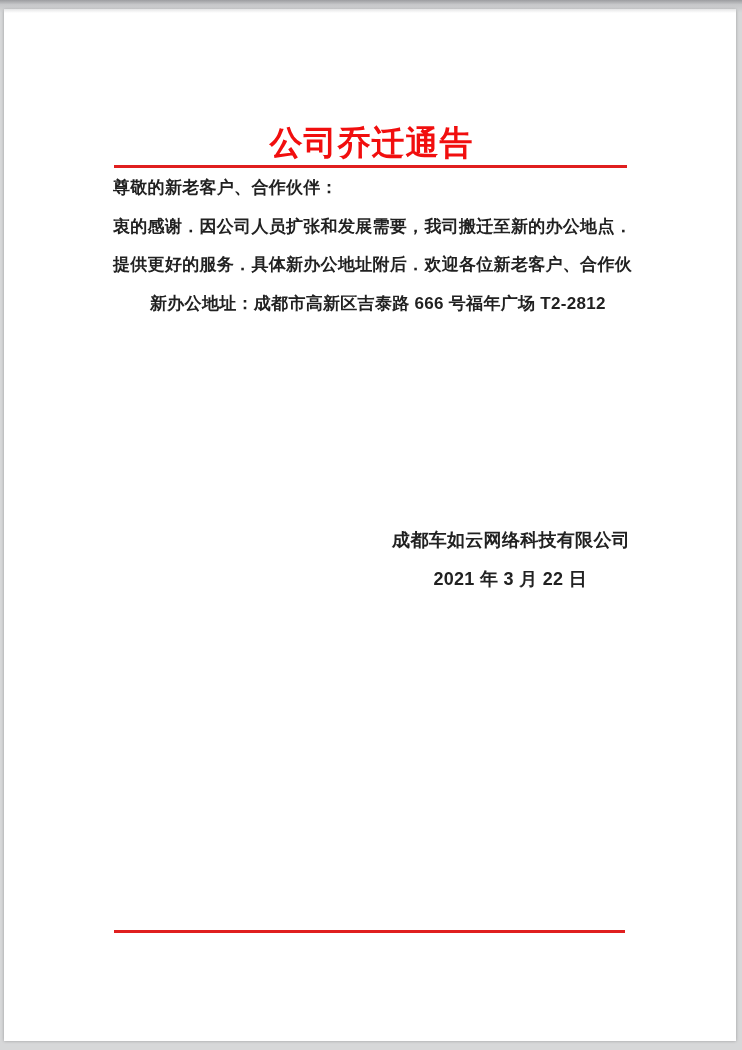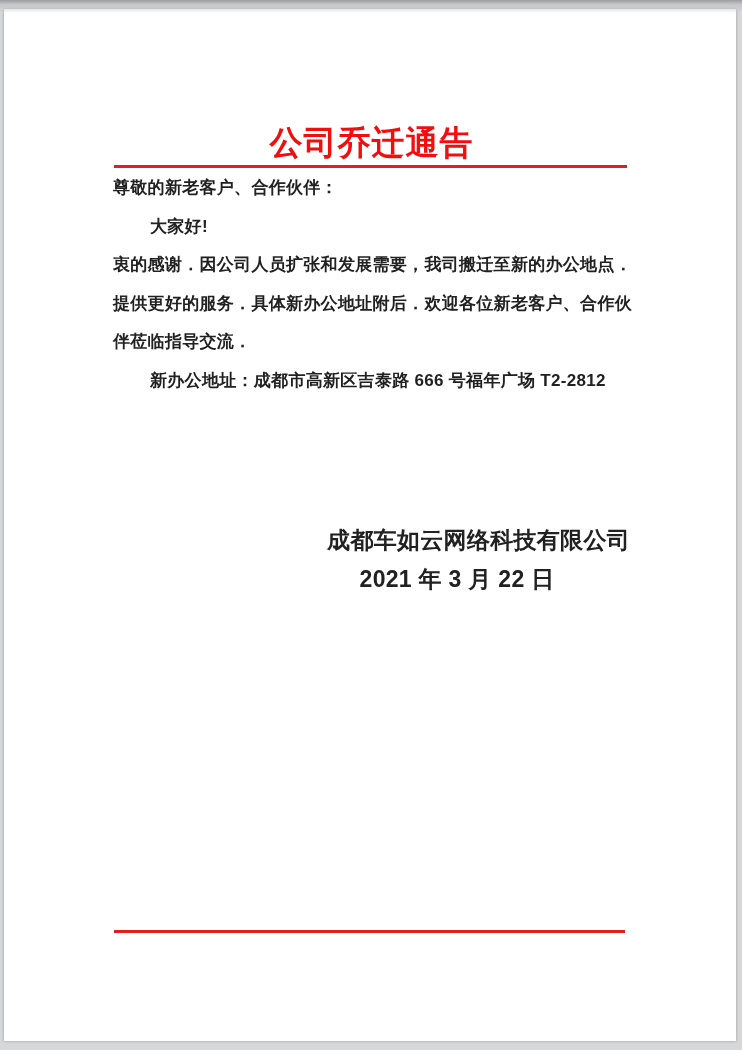--- a/index.html
+++ b/index.html
@@ -73,45 +73,43 @@
     white-space: nowrap;
     font-weight: bold;
   }
   .indent {
     text-indent: 37px;
   }
   .signature {
     position: absolute;
     top: 512px;
     right: 106px;
-    text-align: center;
-    font-size: 23px;
+    text-align: right;
+    font-size: 18px;
     line-height: 38.5px;
     color: var(--body-text, #212121);
     letter-spacing: 0.3px;
   }
   .signature .date-line {
     padding-right: 43px;
   }
 </style>
 </head>
 <body>
 
 <div class="page">
 
   <h1 class="doc-title">公司乔迁通告</h1>
 
   <div class="rule rule-top"></div>
 
   <div class="body-block">
     <div class="text-line">尊敬的新老客户、合作伙伴：</div>
-    <div class="text-line indent">大家好!</div>
     <div class="text-line">衷的感谢．因公司人员扩张和发展需要，我司搬迁至新的办公地点．</div>
     <div class="text-line">提供更好的服务．具体新办公地址附后．欢迎各位新老客户、合作伙</div>
-    <div class="text-line">伴莅临指导交流．</div>
     <div class="text-line indent">新办公地址：成都市高新区吉泰路 666 号福年广场 T2-2812</div>
   </div>
 
   <div class="signature">
     <div class="text-line">成都车如云网络科技有限公司</div>
     <div class="text-line date-line">2021 年 3 月 22 日</div>
   </div>
 
   <div class="rule rule-bottom"></div>
 

